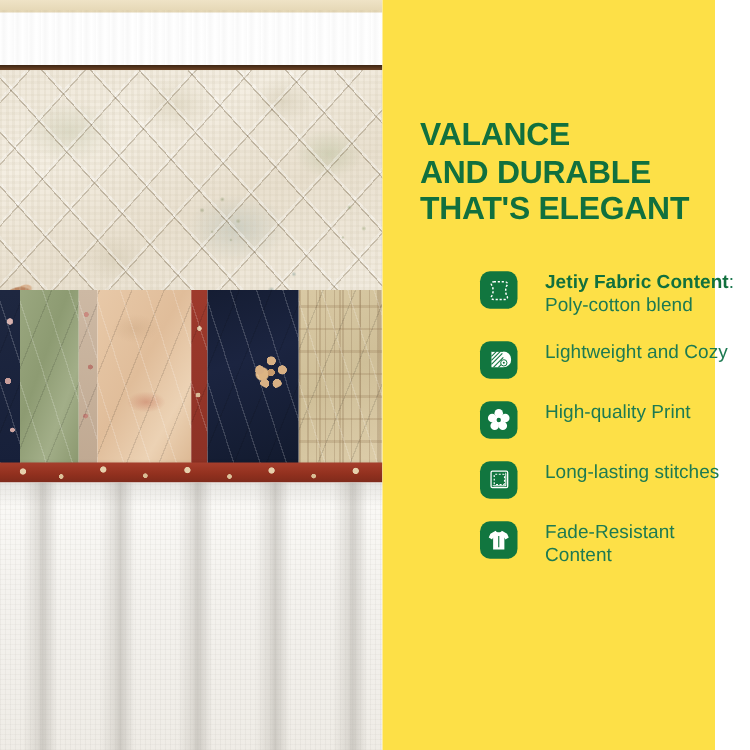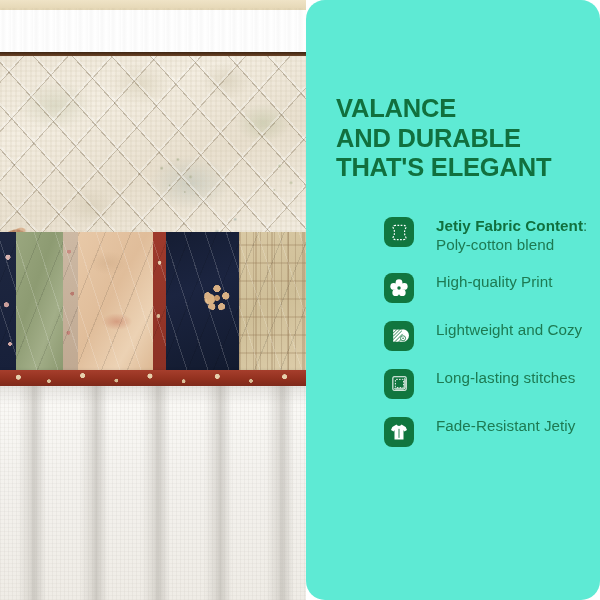--- a/index.html
+++ b/index.html
@@ -205,23 +205,22 @@
   .curtain::after {
     content:""; position:absolute; inset:0;
     background:
       repeating-linear-gradient(90deg, rgba(170,166,158,0.10) 0 1px, rgba(0,0,0,0) 1px 4px),
       repeating-linear-gradient(0deg, rgba(170,166,158,0.08) 0 1px, rgba(0,0,0,0) 1px 4px),
       linear-gradient(180deg, rgba(120,116,108,0.16) 0%, rgba(0,0,0,0) 9%);
   }
 
   
   .panel {
-    position:absolute; left:306px; top:0; width:294px; height:600px;
-    background:#5eead4;
-    border-radius:19px;
+    position:absolute; left:306px; top:0; width:266px; height:600px;
+    background:#fde047;
   }
   .headline {
     position:absolute; left:30px; top:94px; width:250px;
     color:#11703e;
     font-size:25.5px; font-weight:bold; line-height:1.165;
     letter-spacing:-0.2px;
   }
   .headline .hl-line { display:block; white-space:nowrap; }
 
   .features {
@@ -285,39 +284,20 @@
     <div class="features">
 
       <div class="feature">
         <span class="f-icon">
           <svg width="19" height="19" viewBox="0 0 24 24">
             <path d="M7 3 C4 3 3 5 4.5 7 C6 9 6 15 4.5 17 C3 19 4 21 7 21 L17 21 C20 21 21 19 19.5 17 C18 15 18 9 19.5 7 C21 5 20 3 17 3 Z" fill="none" stroke="#ffffff" stroke-width="1.5" stroke-dasharray="2.2 1.8" stroke-linejoin="round"></path>
           </svg>
         </span>
         <span class="f-text">
           <b class="f-strong">Jetiy Fabric Content</b><span class="f-rest">: Poly-cotton blend</span>
-        </span>
-      </div>
-
-      <div class="feature">
-        <span class="f-icon">
-          <svg width="20" height="20" viewBox="0 0 24 24">
-            <g fill="#ffffff">
-              <circle cx="12" cy="5.6" r="4.1"></circle>
-              <circle cx="18.3" cy="10.1" r="4.1"></circle>
-              <circle cx="15.9" cy="17.6" r="4.1"></circle>
-              <circle cx="8.1" cy="17.6" r="4.1"></circle>
-              <circle cx="5.7" cy="10.1" r="4.1"></circle>
-              <circle cx="12" cy="12" r="4.6"></circle>
-            </g>
-            <circle cx="12" cy="12" r="2.1" fill="#11763f"></circle>
-          </svg>
-        </span>
-        <span class="f-text">
-          <b class="f-strong"></b><span class="f-rest">High-quality Print</span>
         </span>
       </div>
 
       <div class="feature">
         <span class="f-icon">
           <svg width="19" height="19" viewBox="0 0 24 24">
             <path d="M4 4 H16 A5 5 0 0 1 16 20 H4 Z" fill="#ffffff"></path>
             <path d="M4 4 L16 4" stroke="#11763f" stroke-width="0.8"></path>
             <g stroke="#11763f" stroke-width="1.1">
               <path d="M4 9 L9 4"></path>
@@ -330,20 +310,39 @@
             <circle cx="16.5" cy="15.5" r="1" fill="#11763f"></circle>
           </svg>
         </span>
         <span class="f-text">
           <b class="f-strong"></b><span class="f-rest">Lightweight and Cozy</span>
         </span>
       </div>
 
       <div class="feature">
         <span class="f-icon">
+          <svg width="20" height="20" viewBox="0 0 24 24">
+            <g fill="#ffffff">
+              <circle cx="12" cy="5.6" r="4.1"></circle>
+              <circle cx="18.3" cy="10.1" r="4.1"></circle>
+              <circle cx="15.9" cy="17.6" r="4.1"></circle>
+              <circle cx="8.1" cy="17.6" r="4.1"></circle>
+              <circle cx="5.7" cy="10.1" r="4.1"></circle>
+              <circle cx="12" cy="12" r="4.6"></circle>
+            </g>
+            <circle cx="12" cy="12" r="2.1" fill="#11763f"></circle>
+          </svg>
+        </span>
+        <span class="f-text">
+          <b class="f-strong"></b><span class="f-rest">High-quality Print</span>
+        </span>
+      </div>
+
+      <div class="feature">
+        <span class="f-icon">
           <svg width="19" height="19" viewBox="0 0 24 24">
             <rect x="3.6" y="3.6" width="16.8" height="16.8" rx="1.4" fill="none" stroke="#ffffff" stroke-width="1.3"></rect>
             <rect x="6.8" y="6.8" width="10.4" height="10.4" rx="1" fill="none" stroke="#ffffff" stroke-width="1.2" stroke-dasharray="2 1.6"></rect>
             <g stroke="#ffffff" stroke-width="0.9">
               <path d="M18.4 5.2 L18.4 18.8"></path>
               <path d="M20 6.6 L20 17.4"></path>
               <path d="M5.2 18.4 L18.8 18.4"></path>
               <path d="M6.6 20 L17.4 20"></path>
             </g>
           </svg>
@@ -354,19 +353,19 @@
       </div>
 
       <div class="feature">
         <span class="f-icon">
           <svg width="20" height="20" viewBox="0 0 24 24">
             <path d="M9 3 L4 6 L2.4 9.6 L5.6 11.4 L6.6 9.6 L6.6 21 L17.4 21 L17.4 9.6 L18.4 11.4 L21.6 9.6 L20 6 L15 3 C14 5.2 10 5.2 9 3 Z" fill="#ffffff"></path>
             <path d="M12 8.2 L12 19" stroke="#11763f" stroke-width="1.1"></path>
           </svg>
         </span>
         <span class="f-text">
-          <b class="f-strong"></b><span class="f-rest">Fade-Resistant Jetiy</span>
+          <b class="f-strong"></b><span class="f-rest">Fade-Resistant Content</span>
         </span>
       </div>
 
     </div>
   </div>
 </div>
 
 </body></html>

